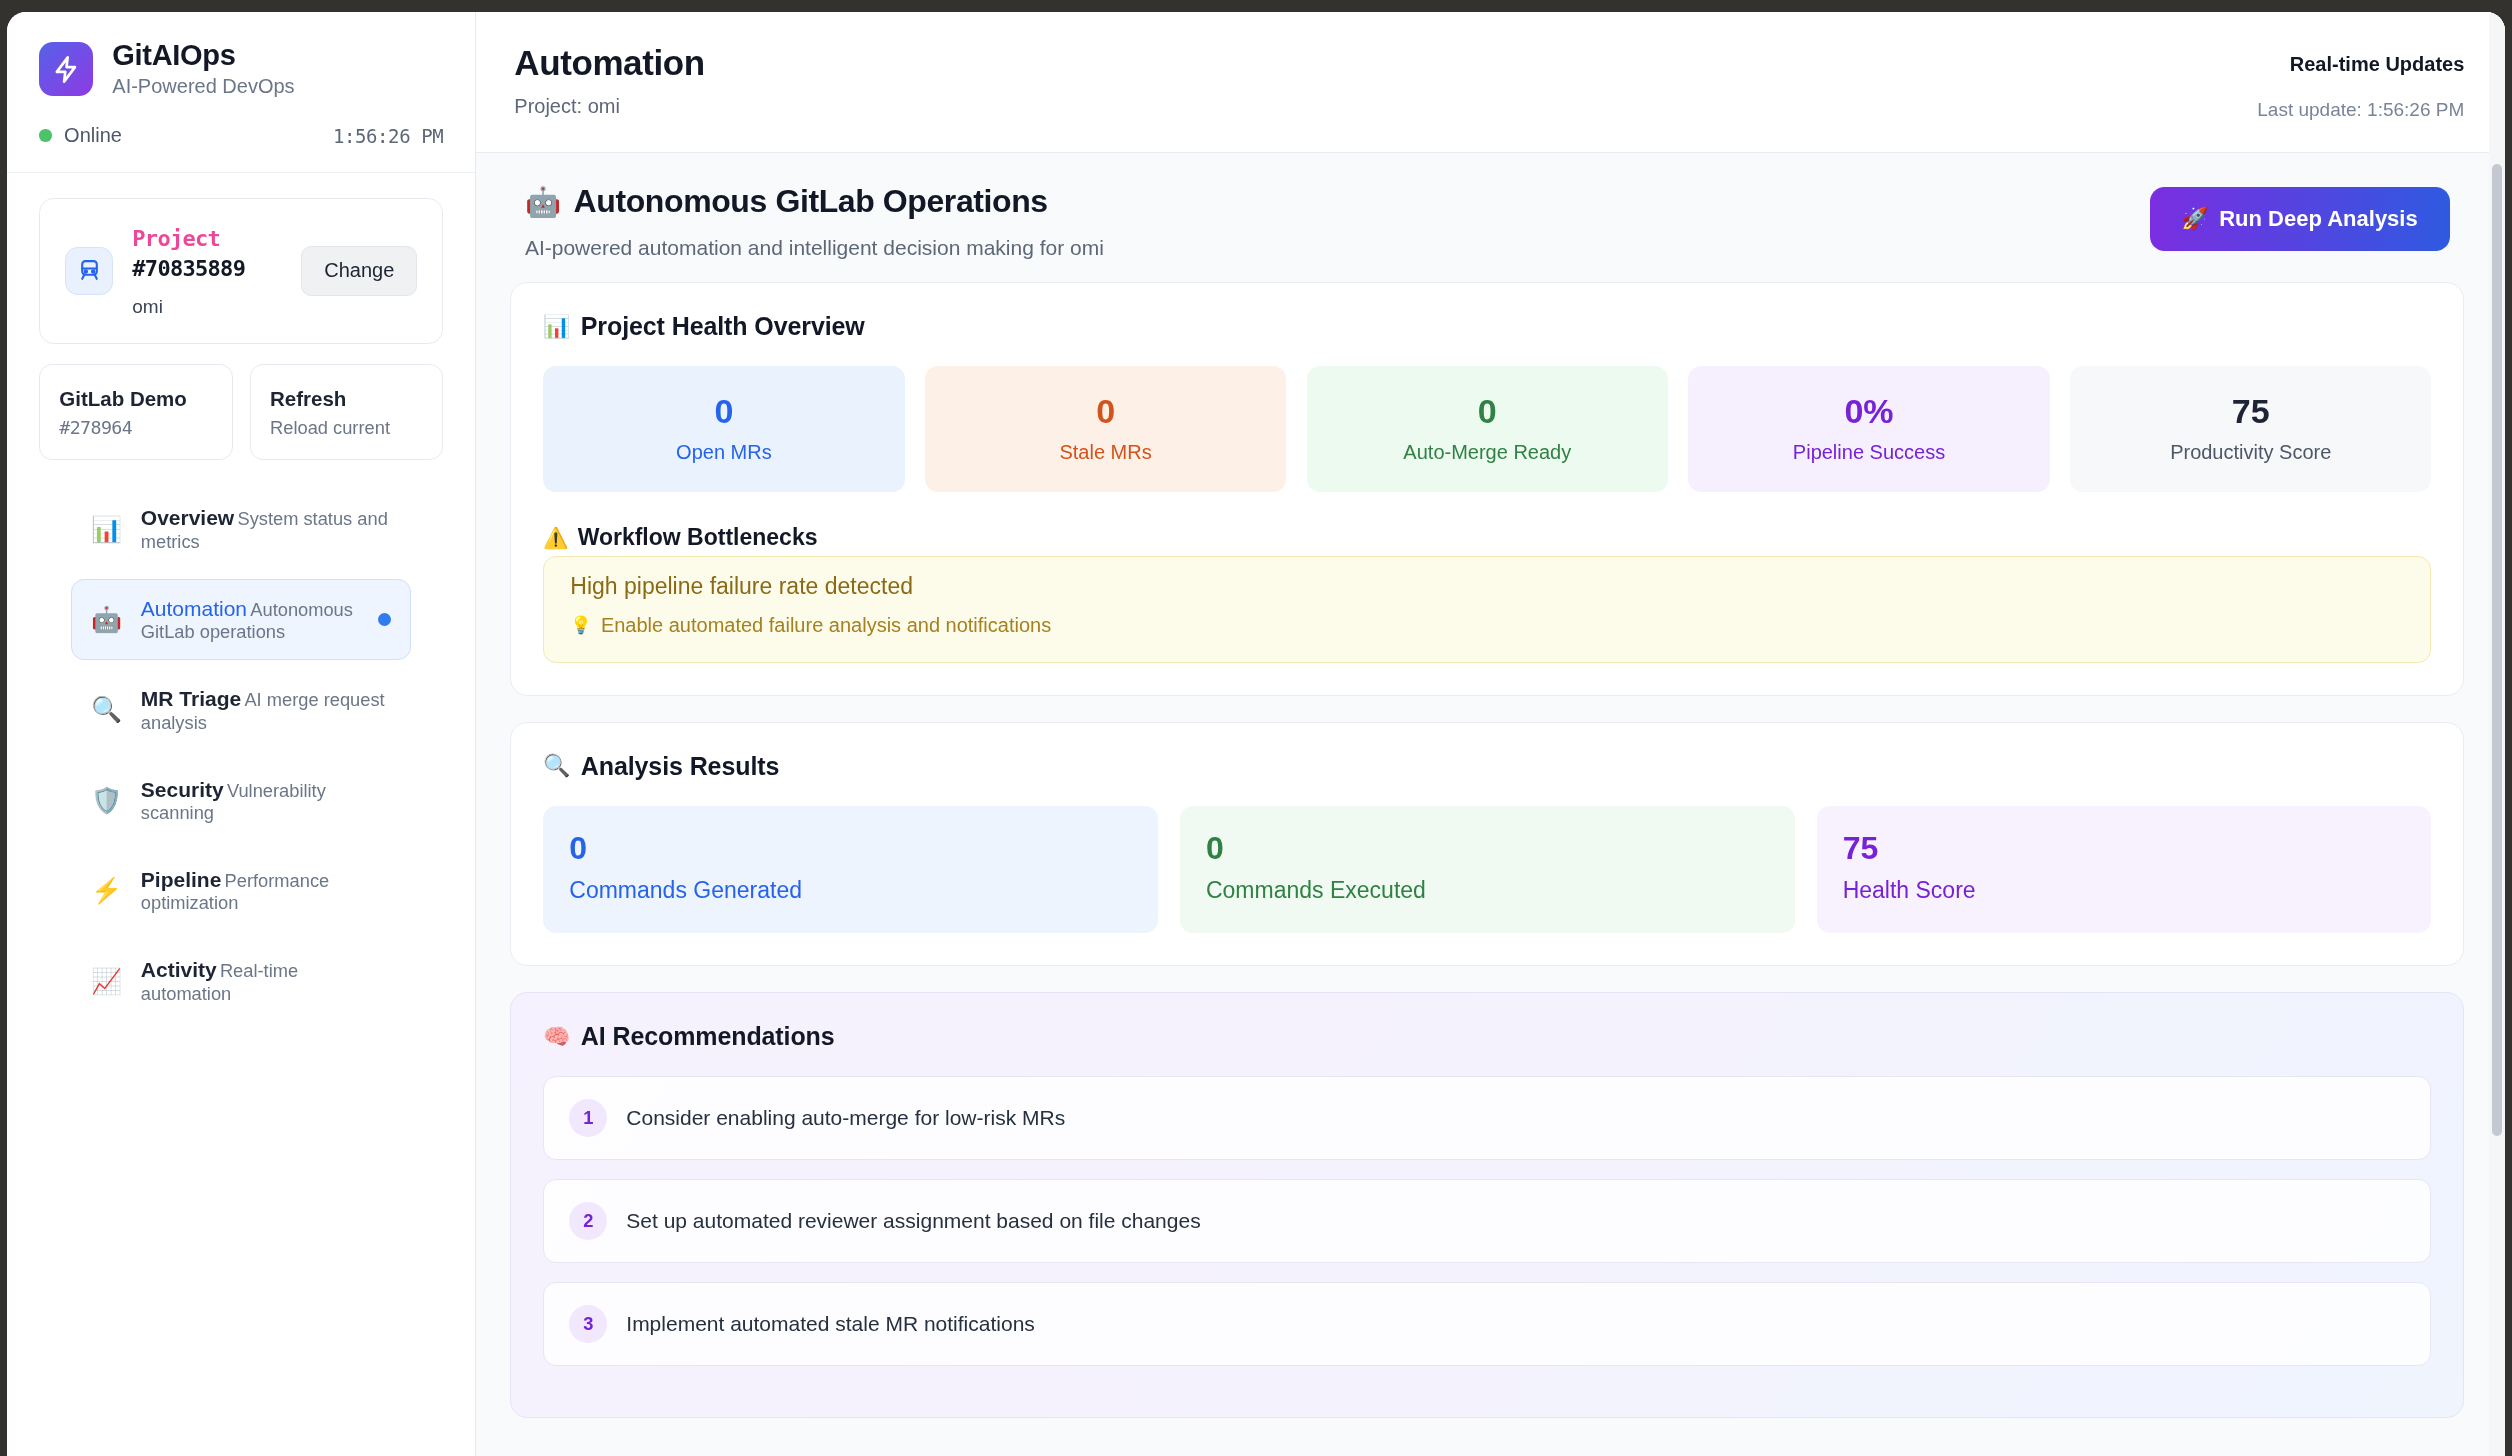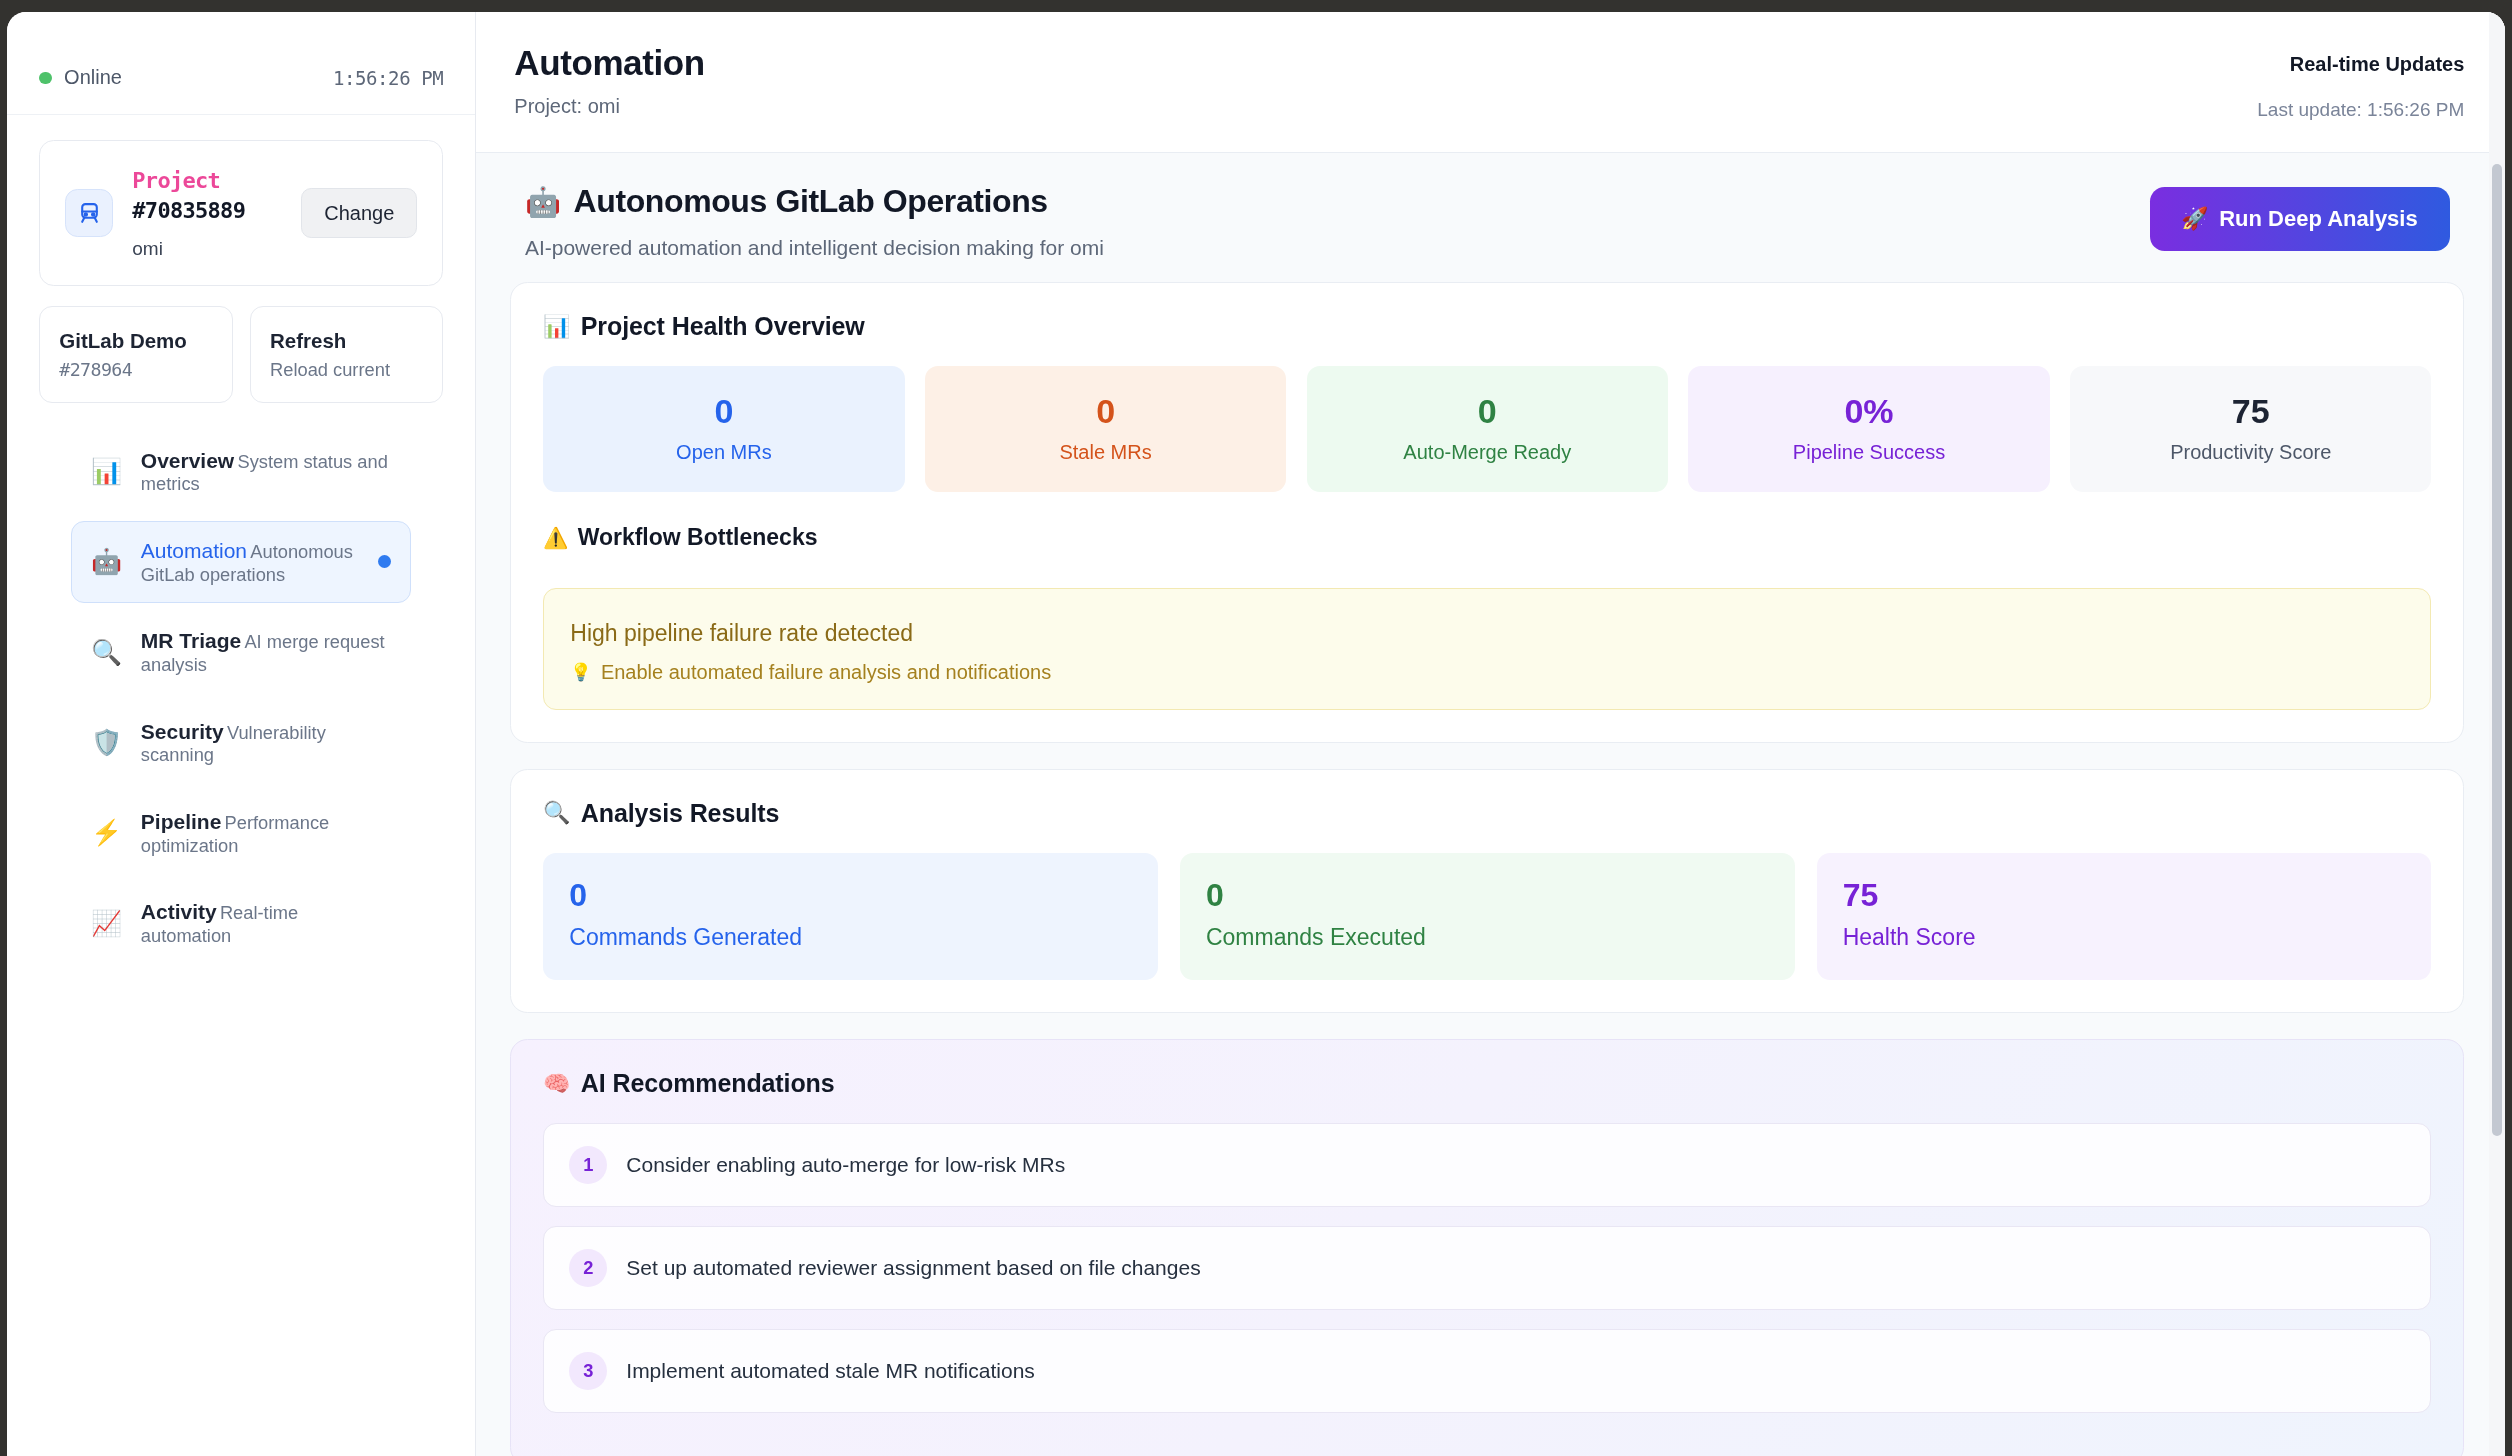--- a/index.html
+++ b/index.html
@@ -252,25 +252,25 @@
   .sc-grey .stat-value { color: #1d2433; }
   .sc-grey .stat-label { color: #4d5768; }
 
   .sub-heading {
     font-size: 23px; font-weight: 700; color: #121826;
     margin-top: 32px; display: flex; align-items: center; gap: 8.8px;
   }
   .sub-heading .emj { font-size: 20.5px; line-height: 1; }
 
   .bottleneck {
-    margin-top: 37px;
+    margin-top: 5px;
     background: #fdfceb;
     border: 1.5px solid #f3e9b2;
     border-radius: 13px;
-    padding: 31px 26px 25px 26px;
+    padding: 16px 26px 25px 26px;
   }
   .bn-title { font-size: 23px; color: #8a6a17; line-height: 1.2; }
   .bn-hint {
     font-size: 20px; color: #a5811f; margin-top: 13px;
     display: flex; align-items: center; gap: 8.8px;
   }
   .bn-hint .emj { font-size: 17.5px; line-height: 1; }
 
   
   .res-grid { display: flex; gap: 22px; margin-top: 25px; }
@@ -320,20 +320,31 @@
   }
 </style>
 </head>
 <body>
 
 <div class="window">
 
   <aside class="sidebar">
 
     <div class="brand-block">
+      <div class="brand-row">
+        <div class="brand-logo">
+          <svg viewBox="0 0 24 24" fill="none" stroke="#ffffff" stroke-width="2.2" stroke-linecap="round" stroke-linejoin="round">
+            <polygon points="13,2 4,14 11,14 10,22 19,10 12,10"></polygon>
+          </svg>
+        </div>
+        <div class="brand-text">
+          <div class="brand-title">GitAIOps</div>
+          <div class="brand-sub">AI-Powered DevOps</div>
+        </div>
+      </div>
       <div class="status-row">
         <span class="status-dot"></span>
         <span class="status-label">Online</span>
         <span class="status-clock">1:56:26 PM</span>
       </div>
     </div>
 
     <div class="sidebar-body">
 
       <div class="project-card">

